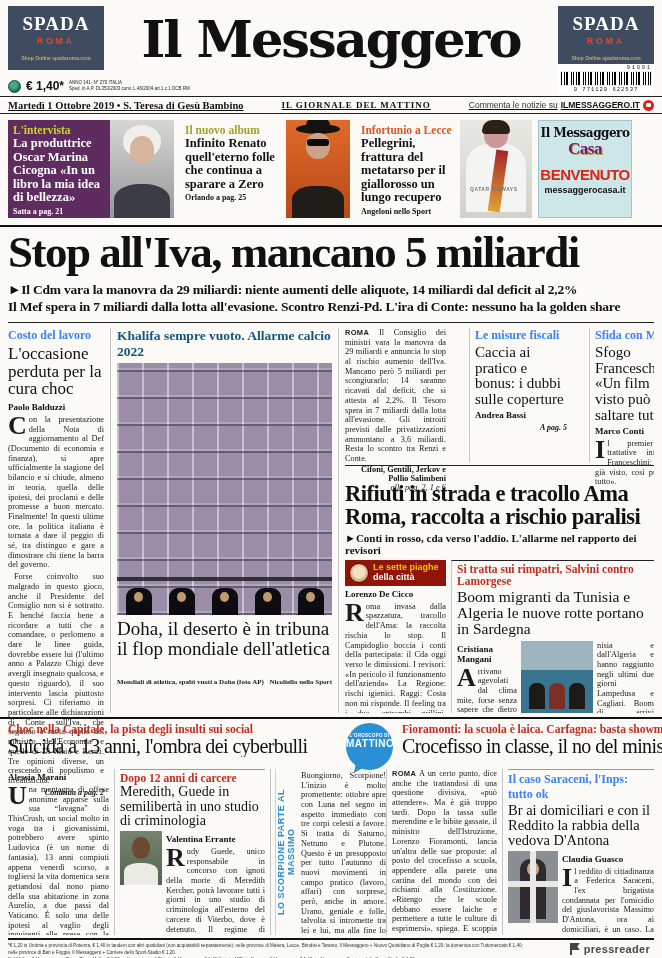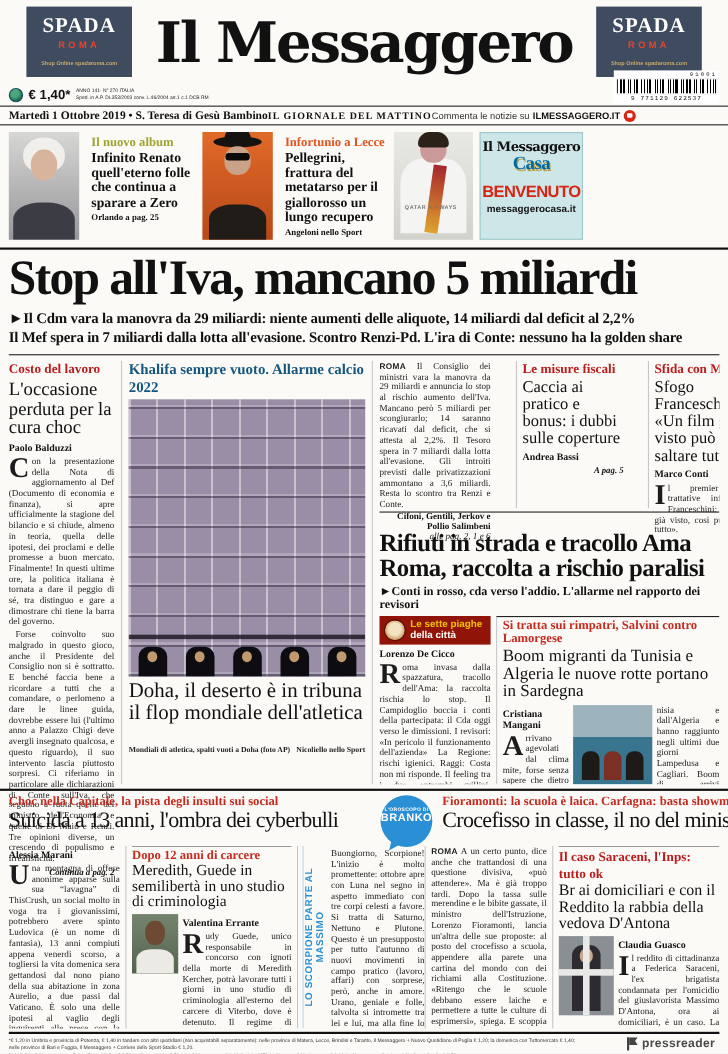--- a/index.html
+++ b/index.html
@@ -1,36 +1,36 @@
 <!DOCTYPE html>
 <html><head>
 <meta charset="utf-8">
 <style>
   * { margin:0; padding:0; box-sizing:border-box; }
   body { background:#e8e8e6; font-family:"Liberation Serif","DejaVu Serif",serif; }
   #page { width:662px; height:958px; margin:0 auto; background:#fbfaf7; color:#111; overflow:hidden; position:relative; }
 
   
-  .mast-row { display:flex; align-items:flex-start; padding:6px 24px 0; height:76px; }
+  .mast-row { display:flex; align-items:flex-start; padding:6px 8px 0; height:76px; }
   .spada { width:96px; height:64px; background:#3f4b5e; color:#fff; text-align:center; padding-top:7px; flex:none; }
   .spada .sb { font:700 19px "Liberation Serif",serif; letter-spacing:1px; }
   .spada .sc { color:#e8432e; font:700 8.5px "Liberation Sans",sans-serif; letter-spacing:3px; margin-top:1px; }
   .spada .st { color:#c9a96a; font:700 5px "Liberation Sans",sans-serif; margin-top:9px; }
   .mast-title { flex:1; text-align:center; font-family:"DejaVu Serif",serif; font-weight:700; font-size:51px; letter-spacing:-2px; line-height:66px; white-space:nowrap; overflow:hidden; }
 
   .price-row { display:flex; align-items:center; gap:5px; padding:1px 8px; height:20px; position:relative; }
   .edition-badge { width:13px; height:13px; border-radius:50%; background:radial-gradient(circle at 40% 35%, #4aa87c 0 35%, #1d6b4c 70%); border:1px solid #145; flex:none; }
   .price-main { font:700 12px "Liberation Sans",sans-serif; }
   .price-meta { font:400 4.5px "Liberation Sans",sans-serif; color:#222; line-height:1.3; }
   .barcode-wrap { position:absolute; right:8px; top:-12px; width:96px; text-align:right; background:#fff; padding:1px 2px; }
   .barcode-top { font:400 5px "Liberation Mono",monospace; letter-spacing:2px; }
   .barcode-bars { height:15px; background:repeating-linear-gradient(90deg,#000 0 1px,#fff 1px 3px,#000 3px 4px,#fff 4px 5px,#000 5px 7px,#fff 7px 10px,#000 10px 11px,#fff 11px 12px); border:1px solid #eee; }
   .barcode-num { font:400 5.5px "Liberation Mono",monospace; letter-spacing:1px; text-align:center; }
 
-  .date-row { border-top:1.5px solid #222; border-bottom:1px solid #222; display:flex; align-items:center; padding:2px 8px; height:18px; }
+  .date-row { border-top:1.5px solid #222; border-bottom:1px solid #222; display:flex; justify-content:space-between; align-items:center; padding:2px 8px; height:18px;text-decoration:underline; }
   .d-left { font:700 10.5px "Liberation Serif",serif; }
   .d-mid { font:700 9px "Liberation Serif",serif; letter-spacing:1px; }
   .d-right { font:400 8.5px "Liberation Sans",sans-serif; color:#333; display:flex; align-items:center; gap:3px; }
   .d-right b { color:#111; }
   .comment-icon { width:11px; height:11px; border-radius:50%; background:#d92313; position:relative; flex:none; }
   .comment-icon::after { content:""; position:absolute; left:3px; top:3.5px; width:5px; height:3.5px; background:#fff; border-radius:1px; }
 
   
   .teasers { display:flex; gap:6px; padding:6px 8px 7px; border-bottom:2.5px solid #111; height:113px; }
   .teaser { display:flex; flex:none; cursor:pointer; }
@@ -60,37 +60,37 @@
   
   .ph-pelle { width:72px; background:linear-gradient(180deg,#e9e9e4,#d2d2cc); }
   .ph-pelle .hd { position:absolute; top:2px; left:24px; width:24px; height:26px; background:#c99; border-radius:46%; }
   .ph-pelle .hr { position:absolute; top:0; left:22px; width:28px; height:14px; background:#2b2119; border-radius:12px 12px 4px 4px; }
   .ph-pelle .sh { position:absolute; top:24px; left:6px; width:60px; height:68px; background:#f4f4f2; border-radius:34% 34% 0 0; }
   .ph-pelle .sash { position:absolute; top:30px; left:32px; width:12px; height:62px; background:linear-gradient(180deg,#a5262c,#e0a22e); transform:rotate(8deg); }
   .ph-pelle .jt { position:absolute; bottom:26px; left:10px; font:700 5px "Liberation Sans",sans-serif; color:#777; letter-spacing:.5px; }
   
   .casa { width:94px; background:#cde6e8; border:1px solid #9fc6ca; text-align:center; padding-top:5px; cursor:pointer; }
   .casa .cb { font-family:"DejaVu Serif",serif; font-weight:700; font-size:12px; letter-spacing:-.5px; }
-  .casa .cp { color:#0369a1; font:700 17px "Liberation Serif",serif; letter-spacing:-.5px; line-height:1; text-shadow:1px 1px 0 #b7a24a; }
+  .casa .cp { color:#701a75; font:700 17px "Liberation Serif",serif; letter-spacing:-.5px; line-height:1; text-shadow:1px 1px 0 #b7a24a; }
   .casa .ch { color:#d92313; font:700 15px "Liberation Sans",sans-serif; letter-spacing:-.5px; margin-top:9px; }
   .casa .cu { font:700 9px "Liberation Sans",sans-serif; margin-top:2px; }
 
   
   .lead { padding:2px 8px 4px; }
   .lead h1 { font:700 45px "Liberation Serif",serif; letter-spacing:-1.5px; line-height:1.04; white-space:nowrap; cursor:pointer; }
   .decks { margin-top:5px; font:700 13.5px "Liberation Serif",serif; line-height:1.3; letter-spacing:-.2px; }
   .main-rule { border-top:1px solid #222; margin:2px 8px 0; }
 
   
   .mg { display:flex; padding:5px 8px 2px; height:392px; }
   .col-ed { width:102px; flex:none; padding-right:6px; }
   .col-ph { width:228px; flex:none; border-left:1px solid #c6c6c6; padding:0 6px; }
   .col-rt { flex:1; border-left:1px solid #c6c6c6; padding-left:6px; overflow:hidden; }
 
-  .kick-blue { color:#b91c1c; font:700 12px "Liberation Serif",serif; }
+  .kick-blue { color:#3b82f6; font:700 12px "Liberation Serif",serif; }
   .kick-red { color:#c52b20; font:700 11.5px "Liberation Serif",serif; }
   .ed-title { font:400 17px "Liberation Serif",serif; line-height:1.04; margin:2px 0 4px; cursor:pointer; }
   .byline { font:700 9px "Liberation Serif",serif; margin:3px 0; }
   .body { font:400 8.3px "Liberation Serif",serif; line-height:1.17; text-align:justify; color:#1c1c1c; }
   .body + .body { margin-top:2px; text-indent:6px; }
   .dc::first-letter { float:left; font-size:26px; line-height:20px; padding:1px 2px 0 0; font-weight:700; }
   .jump { font:italic 700 8px "Liberation Serif",serif; text-align:right; margin-top:2px; }
   .dateline { font:700 7.5px "Liberation Sans",sans-serif; letter-spacing:.3px; }
 
   .ph-kick { font:700 13.5px "Liberation Serif",serif; color:#14567d; margin-bottom:3px; }
@@ -217,20 +217,25 @@
     <span class="d-mid">IL GIORNALE DEL MATTINO</span>
     <span class="d-right">
       <span>Commenta le notizie su </span>
       <b>ILMESSAGGERO.IT</b>
       <span class="comment-icon"></span>
     </span>
   </div>
 
   <div class="teasers">
     <div class="teaser t1">
+      <div class="tz">
+        <div class="tk">L'intervista</div>
+        <div class="tt">La produttrice Oscar Marina Cicogna «In un libro la mia idea di bellezza»</div>
+        <div class="tb">Satta a pag. 21</div>
+      </div>
       <div class="photo ph-cicogna">
         <div class="hair"></div>
           <div class="face"></div>
           <div class="suit"></div>
       </div>
     </div>
     <div class="teaser t2">
       <div class="tz">
         <div class="tk">Il nuovo album</div>
         <div class="tt">Infinito Renato quell'eterno folle che continua a sparare a Zero</div>
@@ -370,21 +375,21 @@
 
   <div class="bz">
     <div class="bz-head">
       <div class="bzh-l">
         <div class="kick-red">Choc nella Capitale, la pista degli insulti sui social</div>
         <h2>Suicida a 13 anni, l'ombra dei cyberbulli</h2>
       </div>
       <div class="branko">
         <div class="branko-logo">
           <div class="bl1">L'OROSCOPO DI</div>
-          <div class="bl2">BRANKO</div>
+          <div class="bl2">MATTINO</div>
         </div>
       </div>
       <div class="bzh-r">
         <div class="kick-red">Fioramonti: la scuola è laica. Carfagna: basta showman</div>
         <h2>Crocefisso in classe, il no del ministro</h2>
       </div>
     </div>
 
     <div class="bz-row">
       <div class="bzc c-a">

